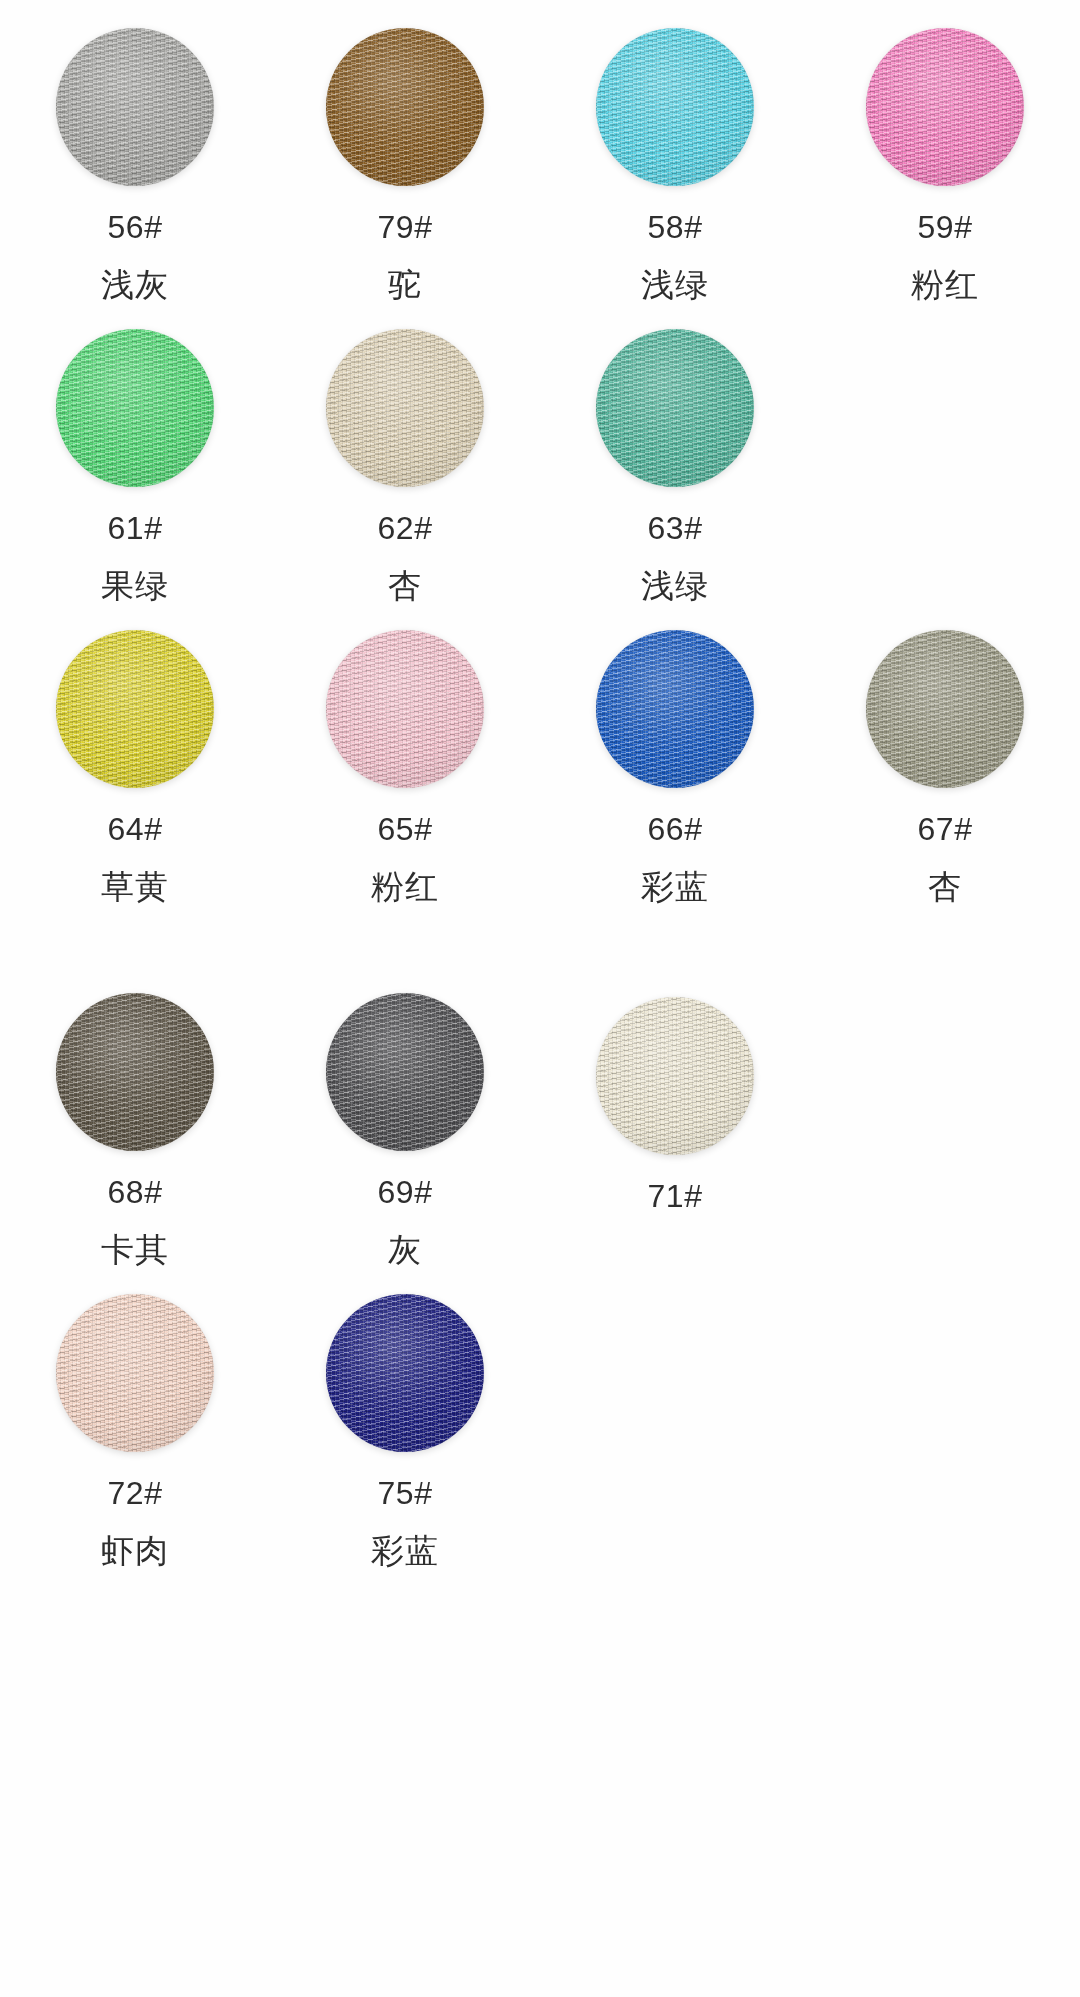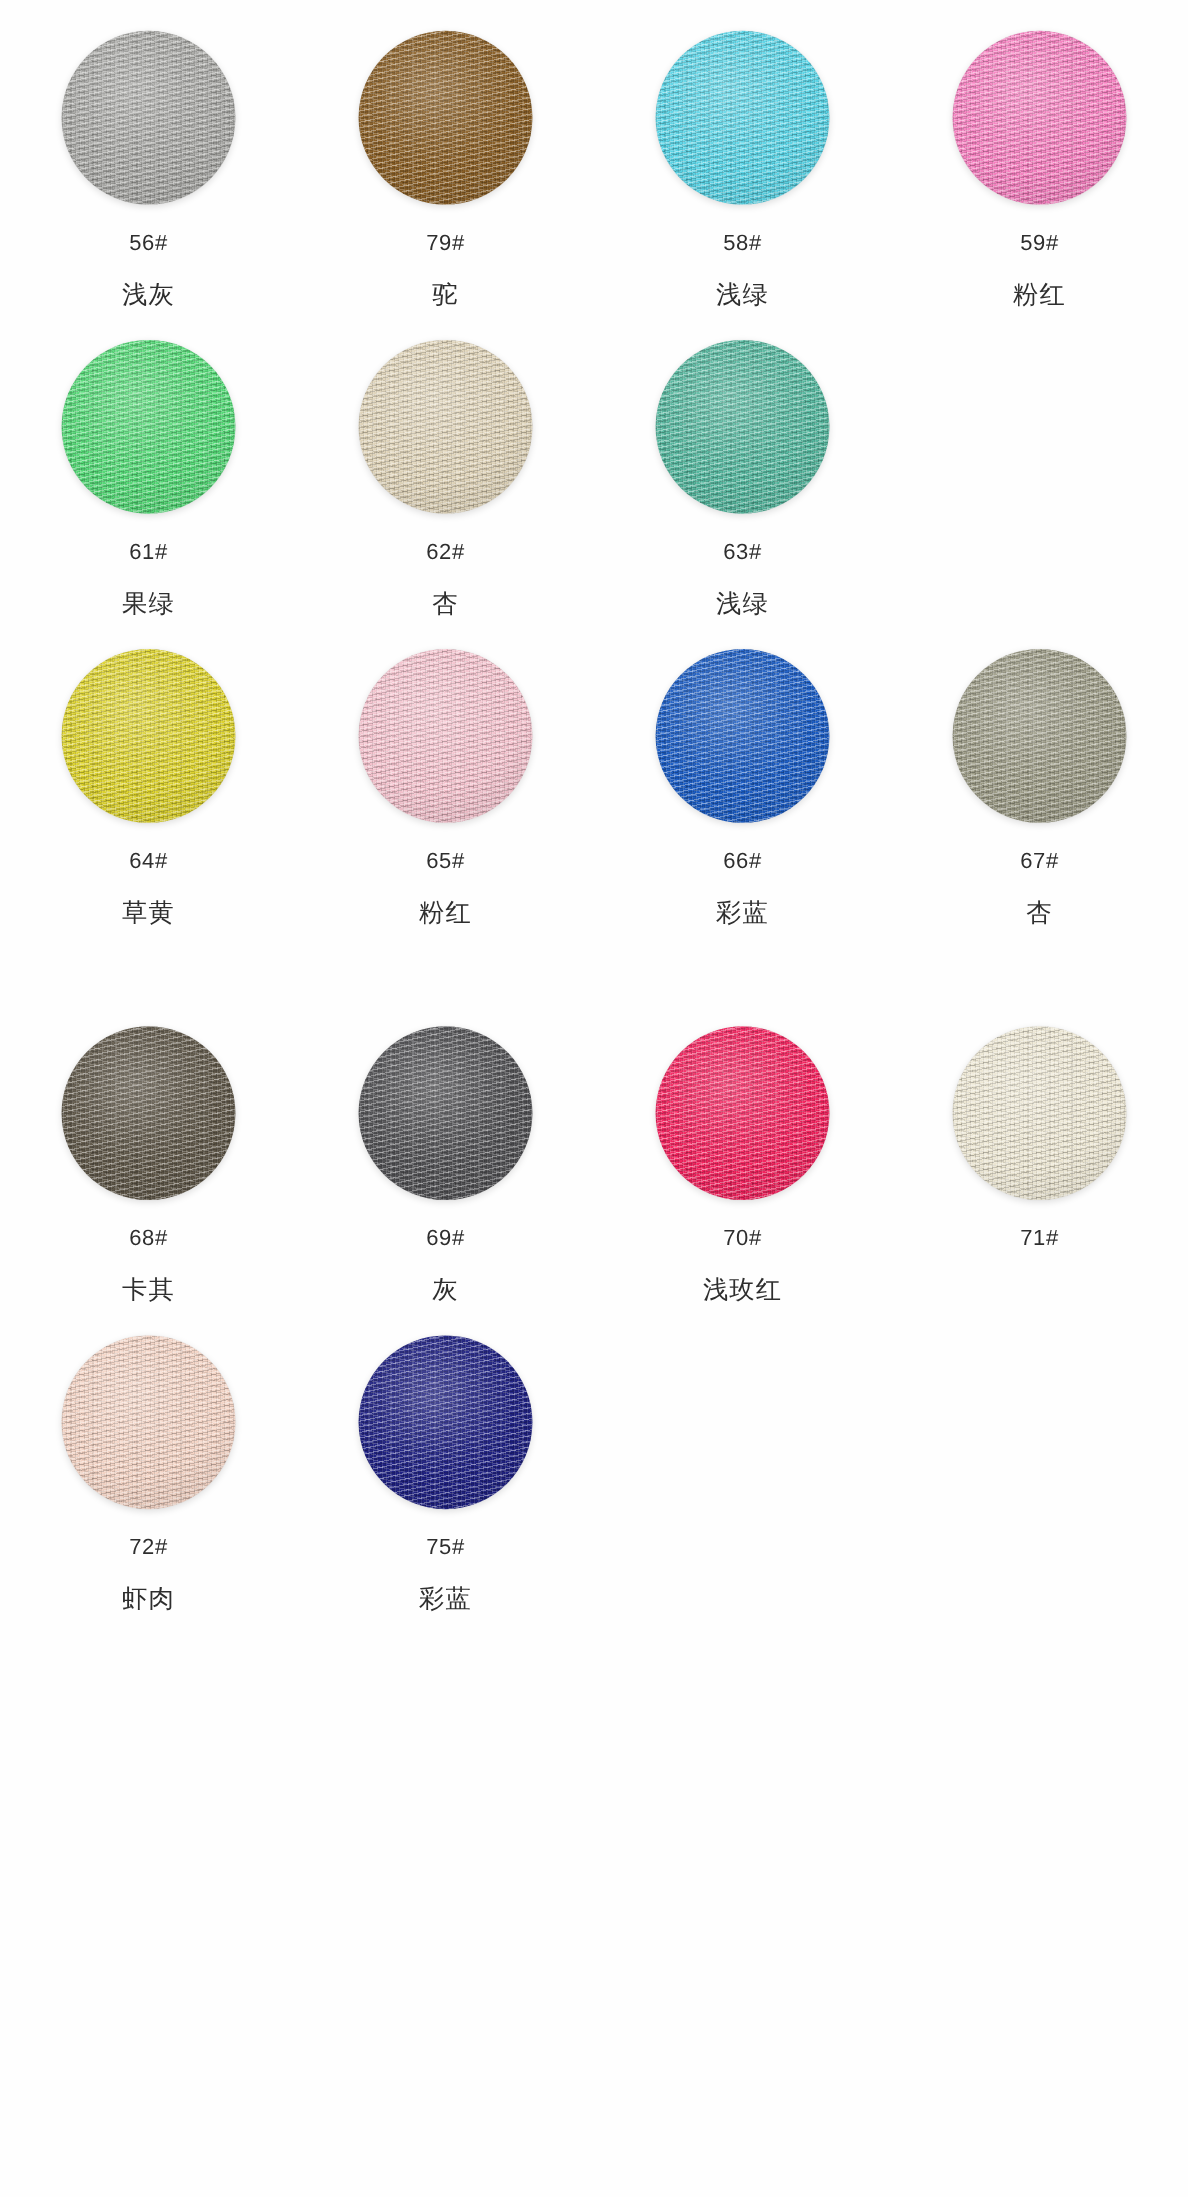--- a/index.html
+++ b/index.html
@@ -89,30 +89,30 @@
       radial-gradient(ellipse 78% 72% at 42% 34%,
         rgba(255,255,255,0.20) 0%,
         rgba(255,255,255,0.05) 46%,
         rgba(0,0,0,0.00) 66%,
         rgba(0,0,0,0.07) 100%);
     pointer-events:none;
   }
 
   .swatch-code{
     margin-top:25px;
-    font-size:20px;
+    font-size:32px;
     line-height:1;
     color:#2e2e2e;
     letter-spacing:0.5px;
     font-weight:400;
     text-align:center;
   }
   .swatch-name{
     margin-top:25px;
-    font-size:23px;
+    font-size:33px;
     line-height:1;
     color:#2e2e2e;
     letter-spacing:1px;
     min-height:25px;
     font-weight:400;
     text-align:center;
   }
 </style>
 </head>
 <body>
@@ -223,28 +223,20 @@
       </div>
       <div class="swatch-cell">
         <div class="swatch-disc" style="background-color: rgb(82, 82, 85);">
           <div class="tex"></div>
           <div class="sheen"></div>
         </div>
         <div class="swatch-code">69#</div>
         <div class="swatch-name">灰</div>
       </div>
       <div class="swatch-cell">
-        <div class="swatch-disc" style="background-color: rgb(244, 36, 95);">
-          <div class="tex"></div>
-          <div class="sheen"></div>
-        </div>
-        <div class="swatch-code">70#</div>
-        <div class="swatch-name">浅玫红</div>
-      </div>
-      <div class="swatch-cell">
         <div class="swatch-disc" style="background-color: rgb(236, 230, 210);">
           <div class="tex"></div>
           <div class="sheen"></div>
         </div>
         <div class="swatch-code">71#</div>
         <div class="swatch-name"></div>
       </div>
     </div>
     <div class="swatch-row">
       <div class="swatch-cell">

